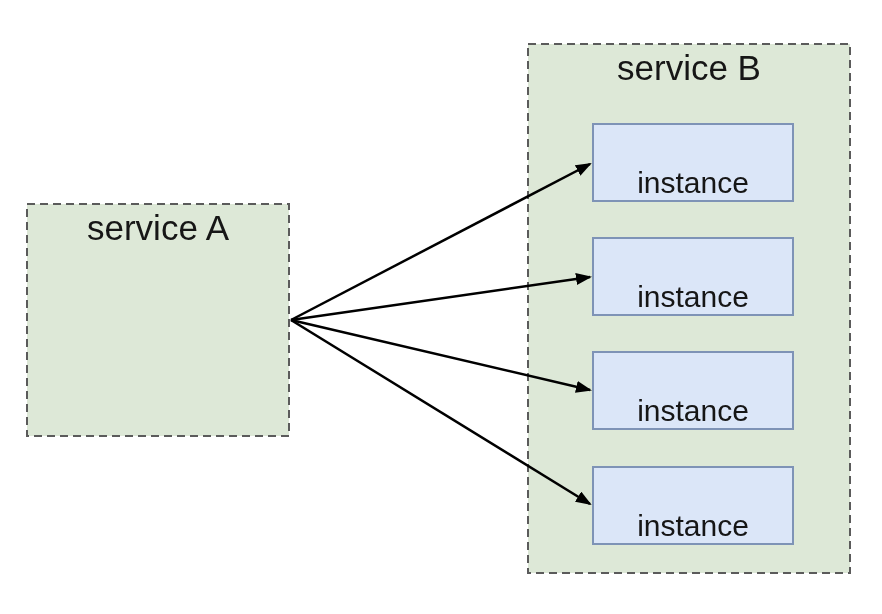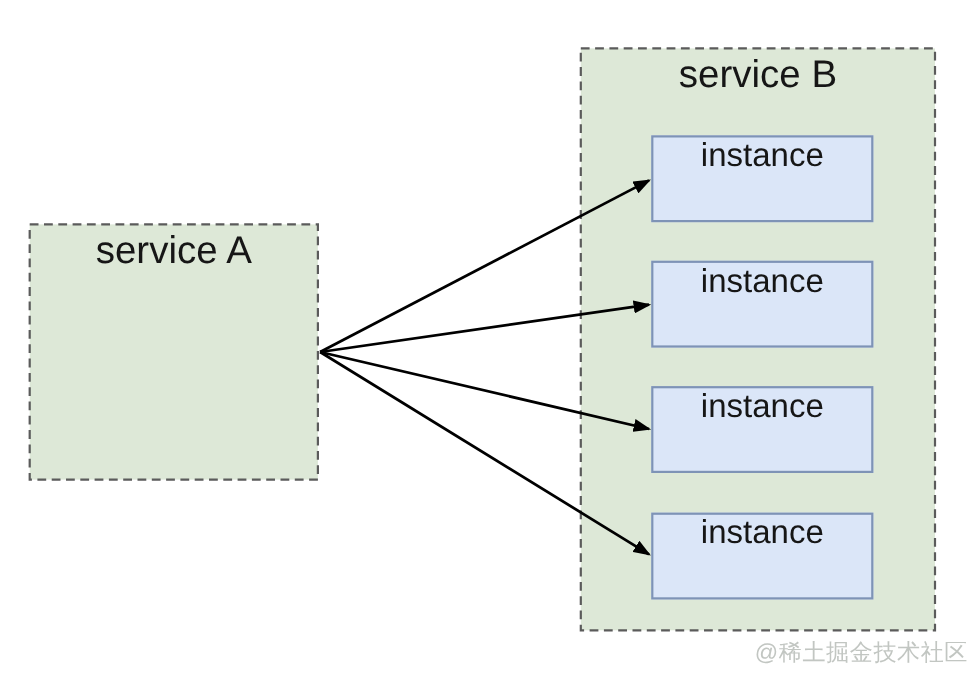--- a/index.html
+++ b/index.html
@@ -35,21 +35,21 @@
     justify-content: center;
     font-size: 35px;
     color: #161616;
     pointer-events: none;
   }
   #service-a-label { left: 26px; top: 204px; width: 264px; height: 48px; }
   #service-b-label { left: 527px; top: 44px; width: 324px; height: 48px; }
   .node {
     position: absolute;
     display: flex;
-    align-items: flex-start;
+    align-items: flex-end;
     justify-content: center;
     box-sizing: border-box;
     color: #161616;
   }
   #lb-node {
     left: 165px;
     top: 281px;
     width: 126px;
     height: 76px;
     background: var(--lb-fill, #f1b26f);
@@ -115,15 +115,14 @@
   <div id="instance-2" class="node instance">
     <span>instance</span>
   </div>
   <div id="instance-3" class="node instance">
     <span>instance</span>
   </div>
   <div id="instance-4" class="node instance">
     <span>instance</span>
   </div>
 
-  <div id="watermark">@稀土掘金技术社区</div>
 
 </div>
 
 </body></html>

